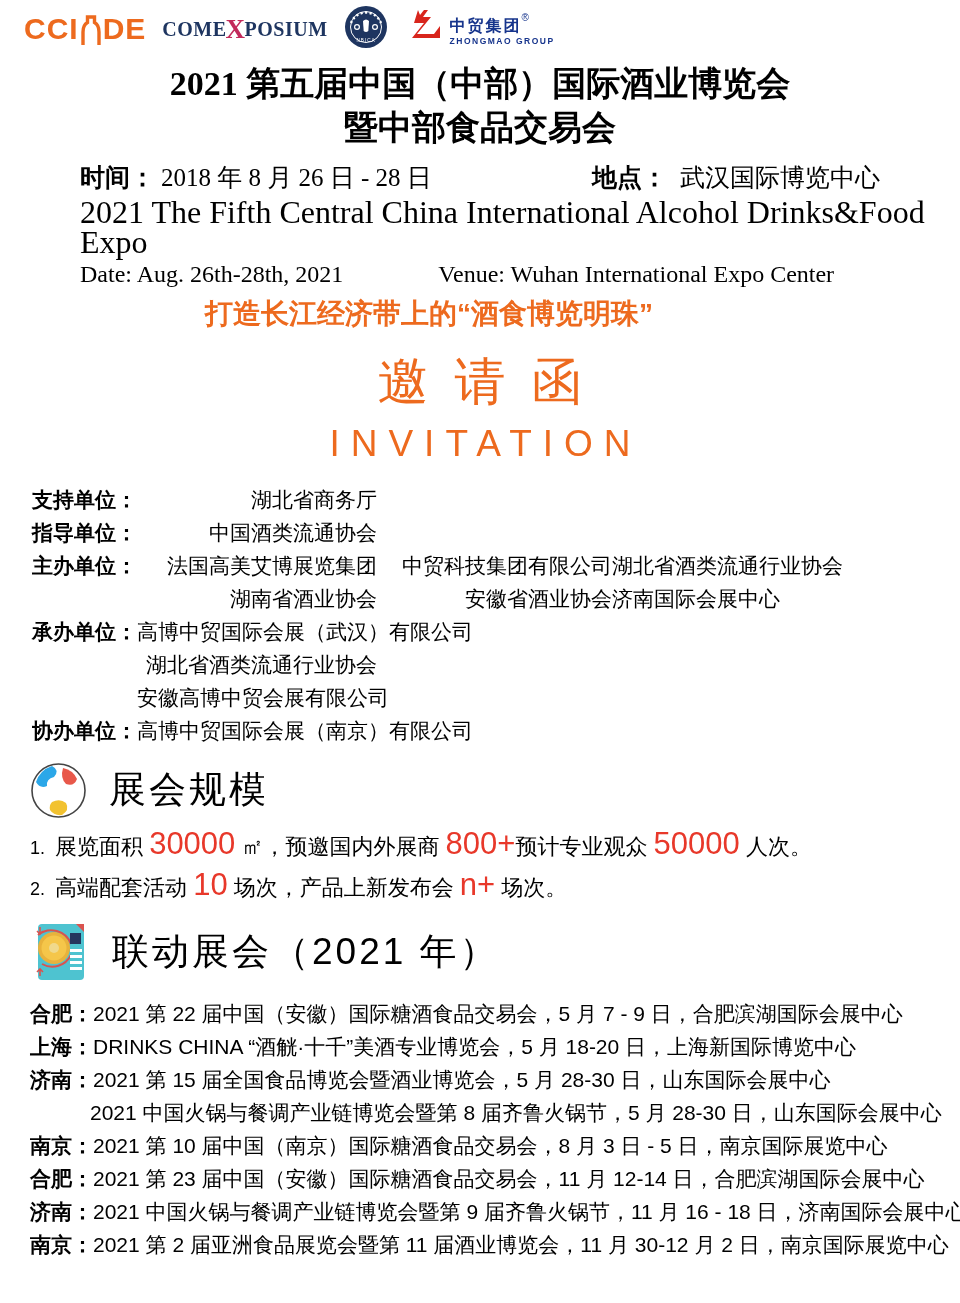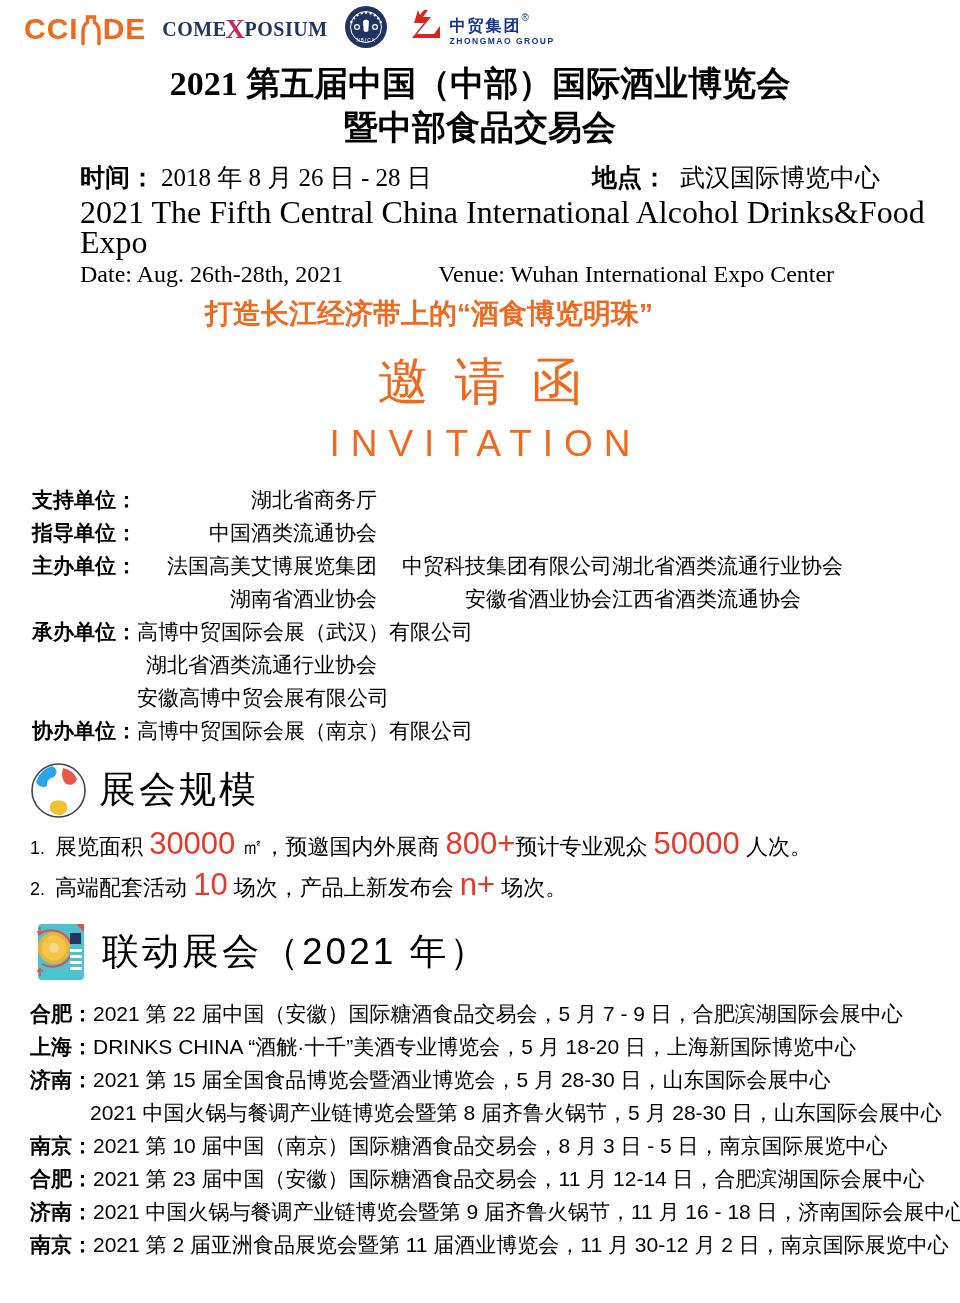--- a/index.html
+++ b/index.html
@@ -40,21 +40,21 @@
   .inv-cn{color:var(--orange);text-align:center;font-size:51px;line-height:82px;letter-spacing:26px;padding-left:26px;margin-top:10px;}
   .inv-en{color:var(--orange);text-align:center;font-size:37px;line-height:42px;letter-spacing:11px;padding-left:11px;}
 
   .orgs{margin:18px 0 0 30px;font-size:21px;}
   .org-line{display:flex;line-height:33px;white-space:nowrap;text-align:right;}
   .org-label{flex:0 0 107px;font-weight:bold;}
   .org-cell{flex:0 0 auto;}
   .org-cell.c0{min-width:240px;}
   .org-cell.c1{min-width:235px;}
 
-  .sec-head{display:flex;align-items:center;gap:12px;margin:14px 0 0 30px;height:58px;}
+  .sec-head{display:flex;align-items:center;gap:22px;margin:14px 0 0 30px;height:58px;}
   .sec-head .txt{font-size:37px;letter-spacing:3px;}
 
   .scale{margin:8px 0 0 30px;font-size:22px;}
   .scale-item{line-height:40px;}
   .scale-item .no{font-size:18px;margin-right:10px;}
   .red{color:var(--red);font-size:31px;line-height:1;}
 
   .expos{margin:16px 0 0 30px;font-size:21px;}
   .expo-line{line-height:33px;white-space:nowrap;}
   .expo-city{font-weight:bold;}
@@ -139,21 +139,21 @@
       <div class="org-line">
         <span class="org-label">主办单位：</span>
         <span class="org-cell c0">法国高美艾博展览集团</span>
         <span class="org-cell c1">中贸科技集团有限公司</span>
         <span class="org-cell c2">湖北省酒类流通行业协会</span>
       </div>
       <div class="org-line">
         <span class="org-label"></span>
         <span class="org-cell c0">湖南省酒业协会</span>
         <span class="org-cell c1">安徽省酒业协会</span>
-        <span class="org-cell c2">江西省酒类流通协会</span>
+        <span class="org-cell c2">济南国际会展中心</span>
       </div>
       <div class="org-line">
         <span class="org-label">承办单位：</span>
         <span class="org-cell c0">高博中贸国际会展（武汉）有限公司</span>
       </div>
       <div class="org-line">
         <span class="org-label"></span>
         <span class="org-cell c0">湖北省酒类流通行业协会</span>
       </div>
       <div class="org-line">

